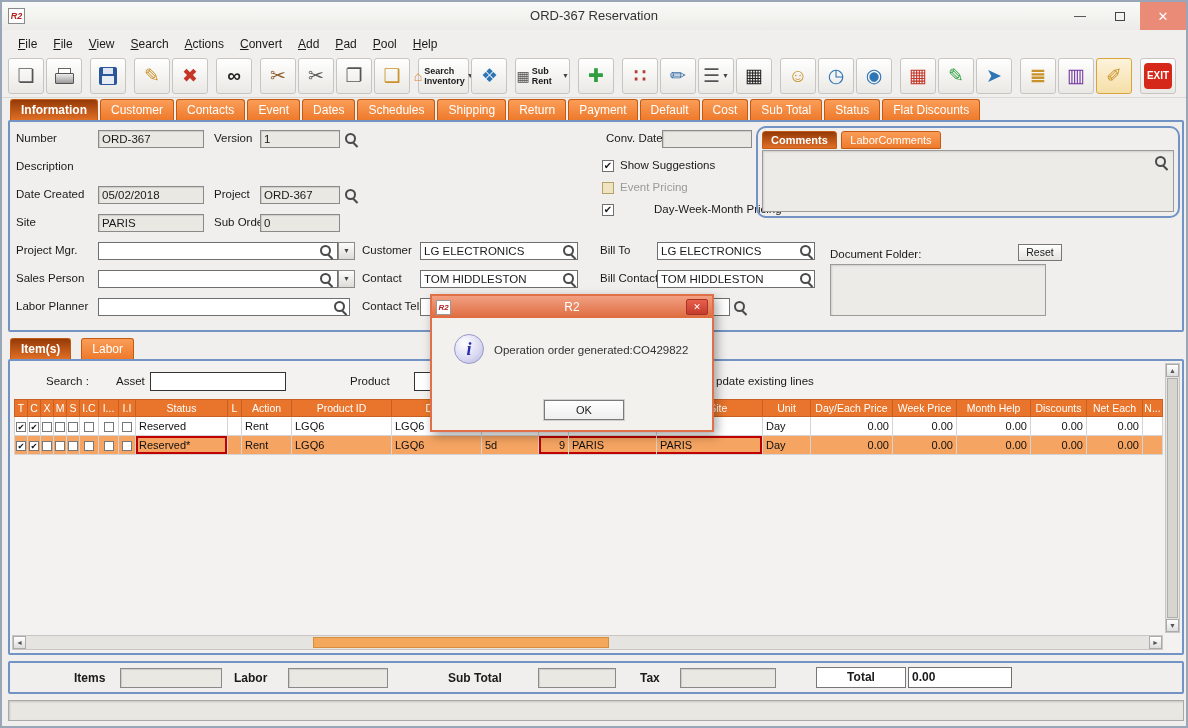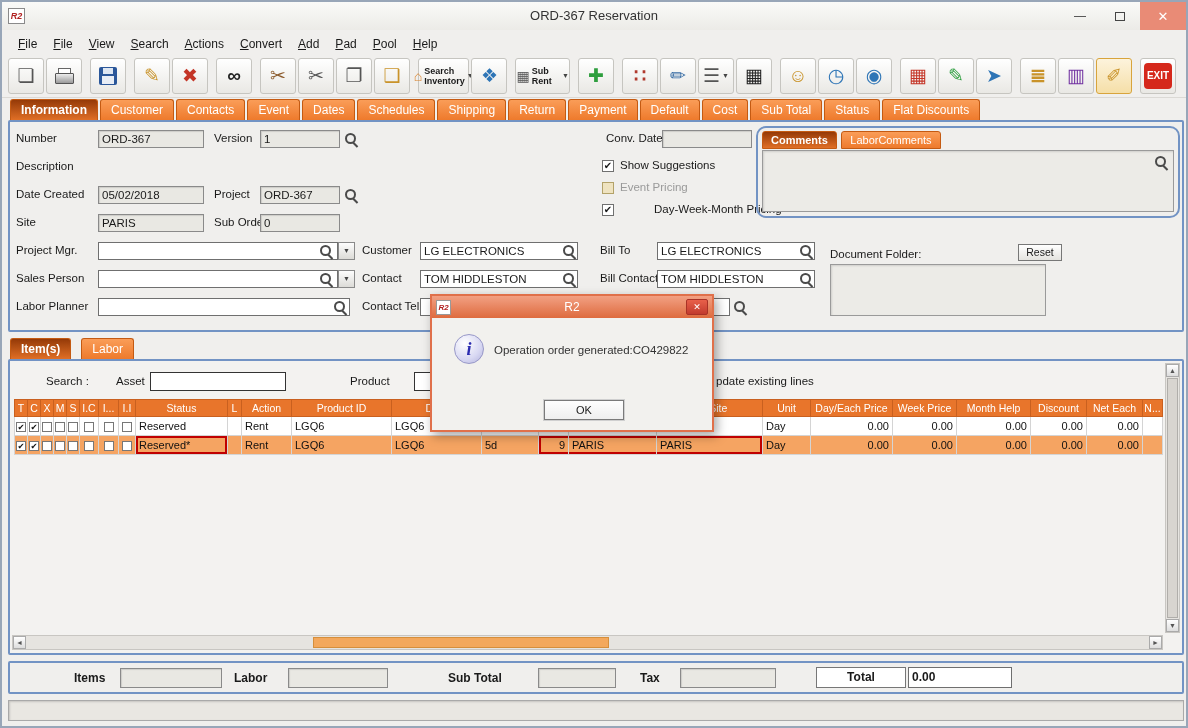--- a/index.html
+++ b/index.html
@@ -395,21 +395,21 @@
         <th>Product ID</th>
         <th>De...</th>
         <th></th>
         <th></th>
         <th></th>
         <th>...g Site</th>
         <th>Unit</th>
         <th>Day/Each Price</th>
         <th>Week Price</th>
         <th>Month Help</th>
-        <th>Discount</th>
+        <th>Discounts</th>
         <th>Net Each</th>
         <th>N...</th>
       </tr>
       <tr>
         <td class="ck"><span class="rcb">✔</span></td>
         <td class="ck"><span class="rcb">✔</span></td>
         <td class="ck"><span class="rcb"></span></td>
         <td class="ck"><span class="rcb"></span></td>
         <td class="ck"><span class="rcb"></span></td>
         <td class="ck"><span class="rcb"></span></td>

